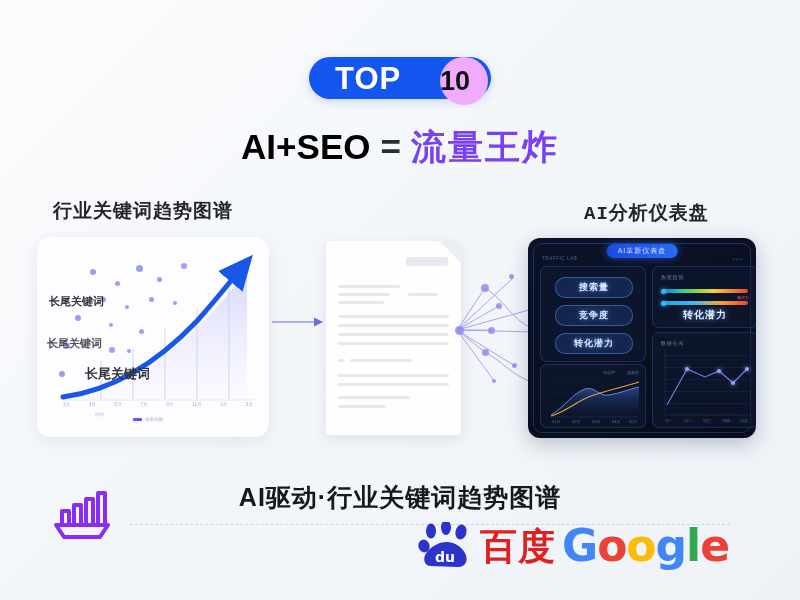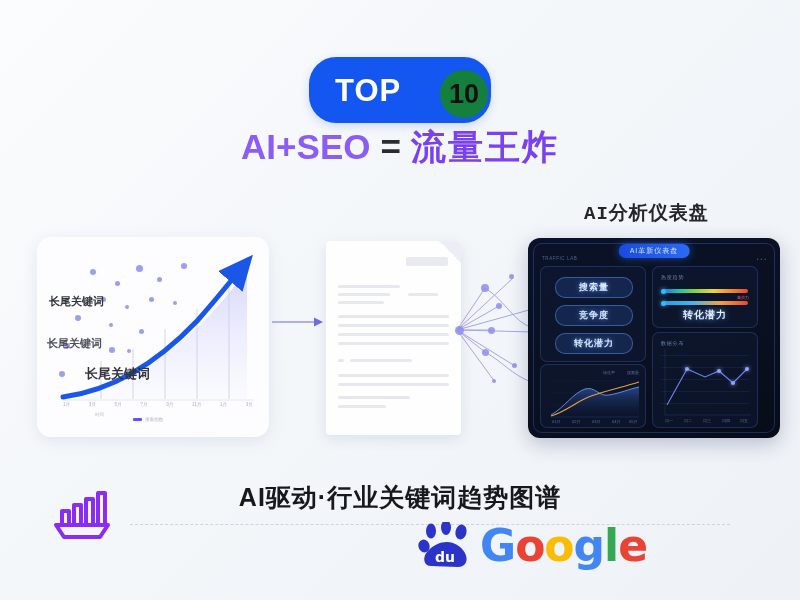--- a/index.html
+++ b/index.html
@@ -6,40 +6,40 @@
   body{
     width:800px;height:600px;overflow:hidden;
     font-family:"Liberation Sans","DejaVu Sans",sans-serif;
     background:linear-gradient(135deg,#fbfcfd 0%,#f4f7fa 40%,#eef2f7 100%);
     position:relative;
   }
   .stage{position:absolute;inset:0;}
 
   
   .top-badge{
-    position:absolute;left:309px;top:57px;width:182px;height:66px;
+    position:absolute;left:309px;top:57px;width:182px;height:42px;
     background:#1356f0;border-radius:27px;
     display:flex;align-items:center;box-shadow:0 3px 10px rgba(20,70,200,.18);
   }
   .top-badge .word{
     color:#fff;font-weight:bold;font-size:31px;letter-spacing:1px;
     margin-left:26px;line-height:1;
   }
   .top-badge .num-circle{
-    position:absolute;right:3px;top:13px;width:48px;height:48px;border-radius:50%;
-    background:#15803d;display:flex;align-items:center;justify-content:center;
+    position:absolute;right:3px;top:0;width:48px;height:48px;border-radius:50%;
+    background:#f0abfc;display:flex;align-items:center;justify-content:flex-start;
   }
   .top-badge .num-circle span{font-weight:bold;font-size:27px;color:#111;}
 
   
   .headline{
     position:absolute;left:0;right:0;top:129px;text-align:center;
     font-size:35px;font-weight:bold;line-height:1;white-space:nowrap;
   }
-  .headline .ai-seo{color:#8b5cf6;letter-spacing:0px;}
+  .headline .ai-seo{color:#000000;letter-spacing:0px;}
   .headline .eq{color:#2b2b33;margin:0 10px;}
   .headline .cn{color:#7a41f2;letter-spacing:2px;}
 
   
   .cap{position:absolute;font-size:19px;font-weight:bold;color:#23252b;white-space:nowrap;}
   .cap-left{left:53px;top:198px;letter-spacing:1px;}
   .cap-right{left:584px;top:200px;letter-spacing:1px;font-family:Liberation Mono, monospace;}
 
   
   .card-trend{
@@ -82,21 +82,21 @@
     position:absolute;left:0;right:0;bottom:9px;text-align:center;
     font-size:13px;font-weight:bold;color:#22242b;letter-spacing:.5px;
   }
 
   
   .nodes{position:absolute;left:455px;top:270px;width:80px;height:120px;}
   .node{position:absolute;border-radius:50%;background:#8f8cf0;opacity:.85;}
 
   
   .card-dash{
-    position:absolute;left:528px;top:238px;width:252px;height:200px;
+    position:absolute;left:528px;top:238px;width:228px;height:200px;
     background:linear-gradient(160deg,#0b1228 0%,#0a1020 55%,#070c18 100%);
     border-radius:12px;box-shadow:0 6px 20px rgba(25,35,80,.25);overflow:hidden;
   }
   .dash-inner{position:absolute;inset:5px;border:1px solid rgba(60,110,220,.35);border-radius:9px;}
   .dash-badge{
     position:absolute;left:50%;transform:translateX(-50%);top:6px;
     background:linear-gradient(90deg,#1a4ae0,#2b6bf5);border-radius:7px;
     padding:2px 11px;font-size:7px;color:#cfe2ff;letter-spacing:1px;white-space:nowrap;
     box-shadow:0 0 8px rgba(40,110,255,.6);
   }
@@ -147,20 +147,21 @@
     <div class="word">TOP</div>
     <div class="num-circle">
       <span>10</span>
     </div>
   </div>
 
   <div class="headline">
     <span class="ai-seo">AI+SEO</span><span class="eq">=</span><span class="cn">流量王炸</span>
   </div>
 
+  <div class="cap cap-left">行业关键词趋势图谱</div>
   <div class="cap cap-right">AI分析仪表盘</div>
 
   <div class="card-trend">
     <svg class="plot" viewBox="0 0 232 200">
       <defs>
         <linearGradient id="areaGrad" x1="0" y1="0" x2="0" y2="1">
           <stop offset="0%" stop-color="#8b8cf5" stop-opacity=".33"></stop>
           <stop offset="100%" stop-color="#c9cbfb" stop-opacity=".06"></stop>
         </linearGradient>
         <marker id="arrHead" markerWidth="7" markerHeight="7" refX="3" refY="3.2" orient="auto">
@@ -357,16 +358,17 @@
     <svg width="56" height="48" viewBox="0 0 56 48">
       <g fill="#2b33c9">
         <ellipse cx="13" cy="9" rx="5" ry="7.5"></ellipse>
         <ellipse cx="28" cy="5.5" rx="5" ry="7.5"></ellipse>
         <ellipse cx="43" cy="10" rx="5.5" ry="7.5" transform="rotate(12 43 10)"></ellipse>
         <ellipse cx="6" cy="24" rx="5.5" ry="6.5" transform="rotate(-20 6 24)"></ellipse>
       </g>
       <path d="M13,44 C6,44 4,36 9,30 C15,23 22,20 29,20 C36,20 43,24 47,31 C51,39 47,45 40,45 Z" fill="#2b33c9"></path>
       <text x="27" y="40" font-size="14" font-weight="bold" fill="#ffffff" text-anchor="middle" font-family="DejaVu Sans, sans-serif">du</text>
     </svg>
+    <span class="baidu-cn">百度</span>
     <span class="google"><span class="g-b">G</span><span class="g-r">o</span><span class="g-y">o</span><span class="g-b">g</span><span class="g-g">l</span><span class="g-r">e</span></span>
   </div>
 
 </div>
 
 </body></html>

